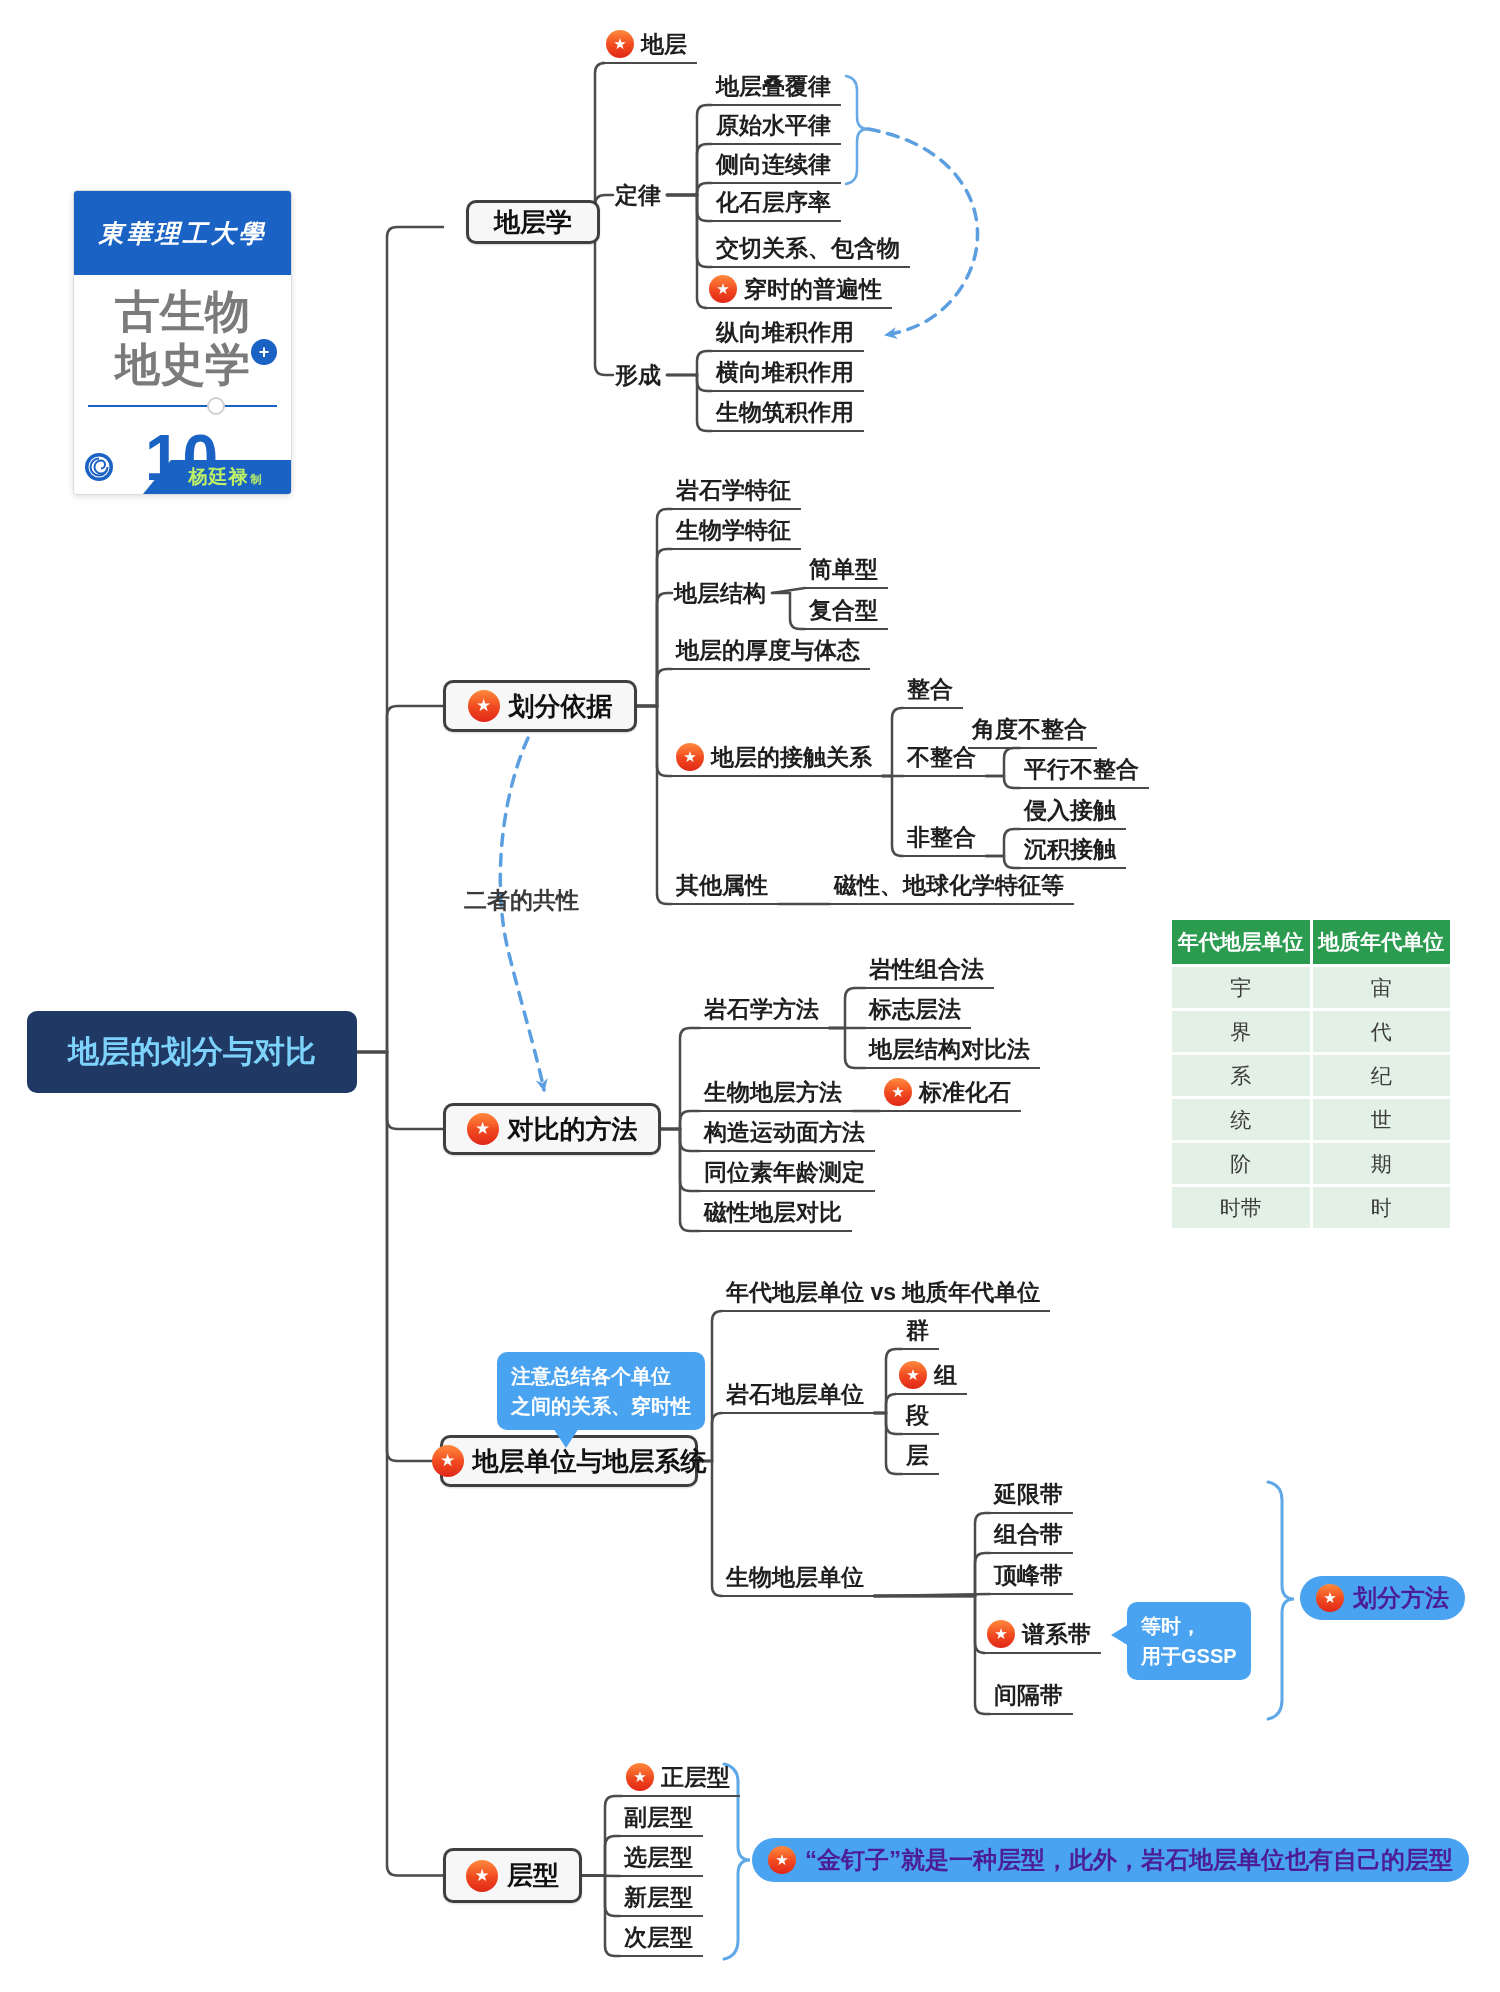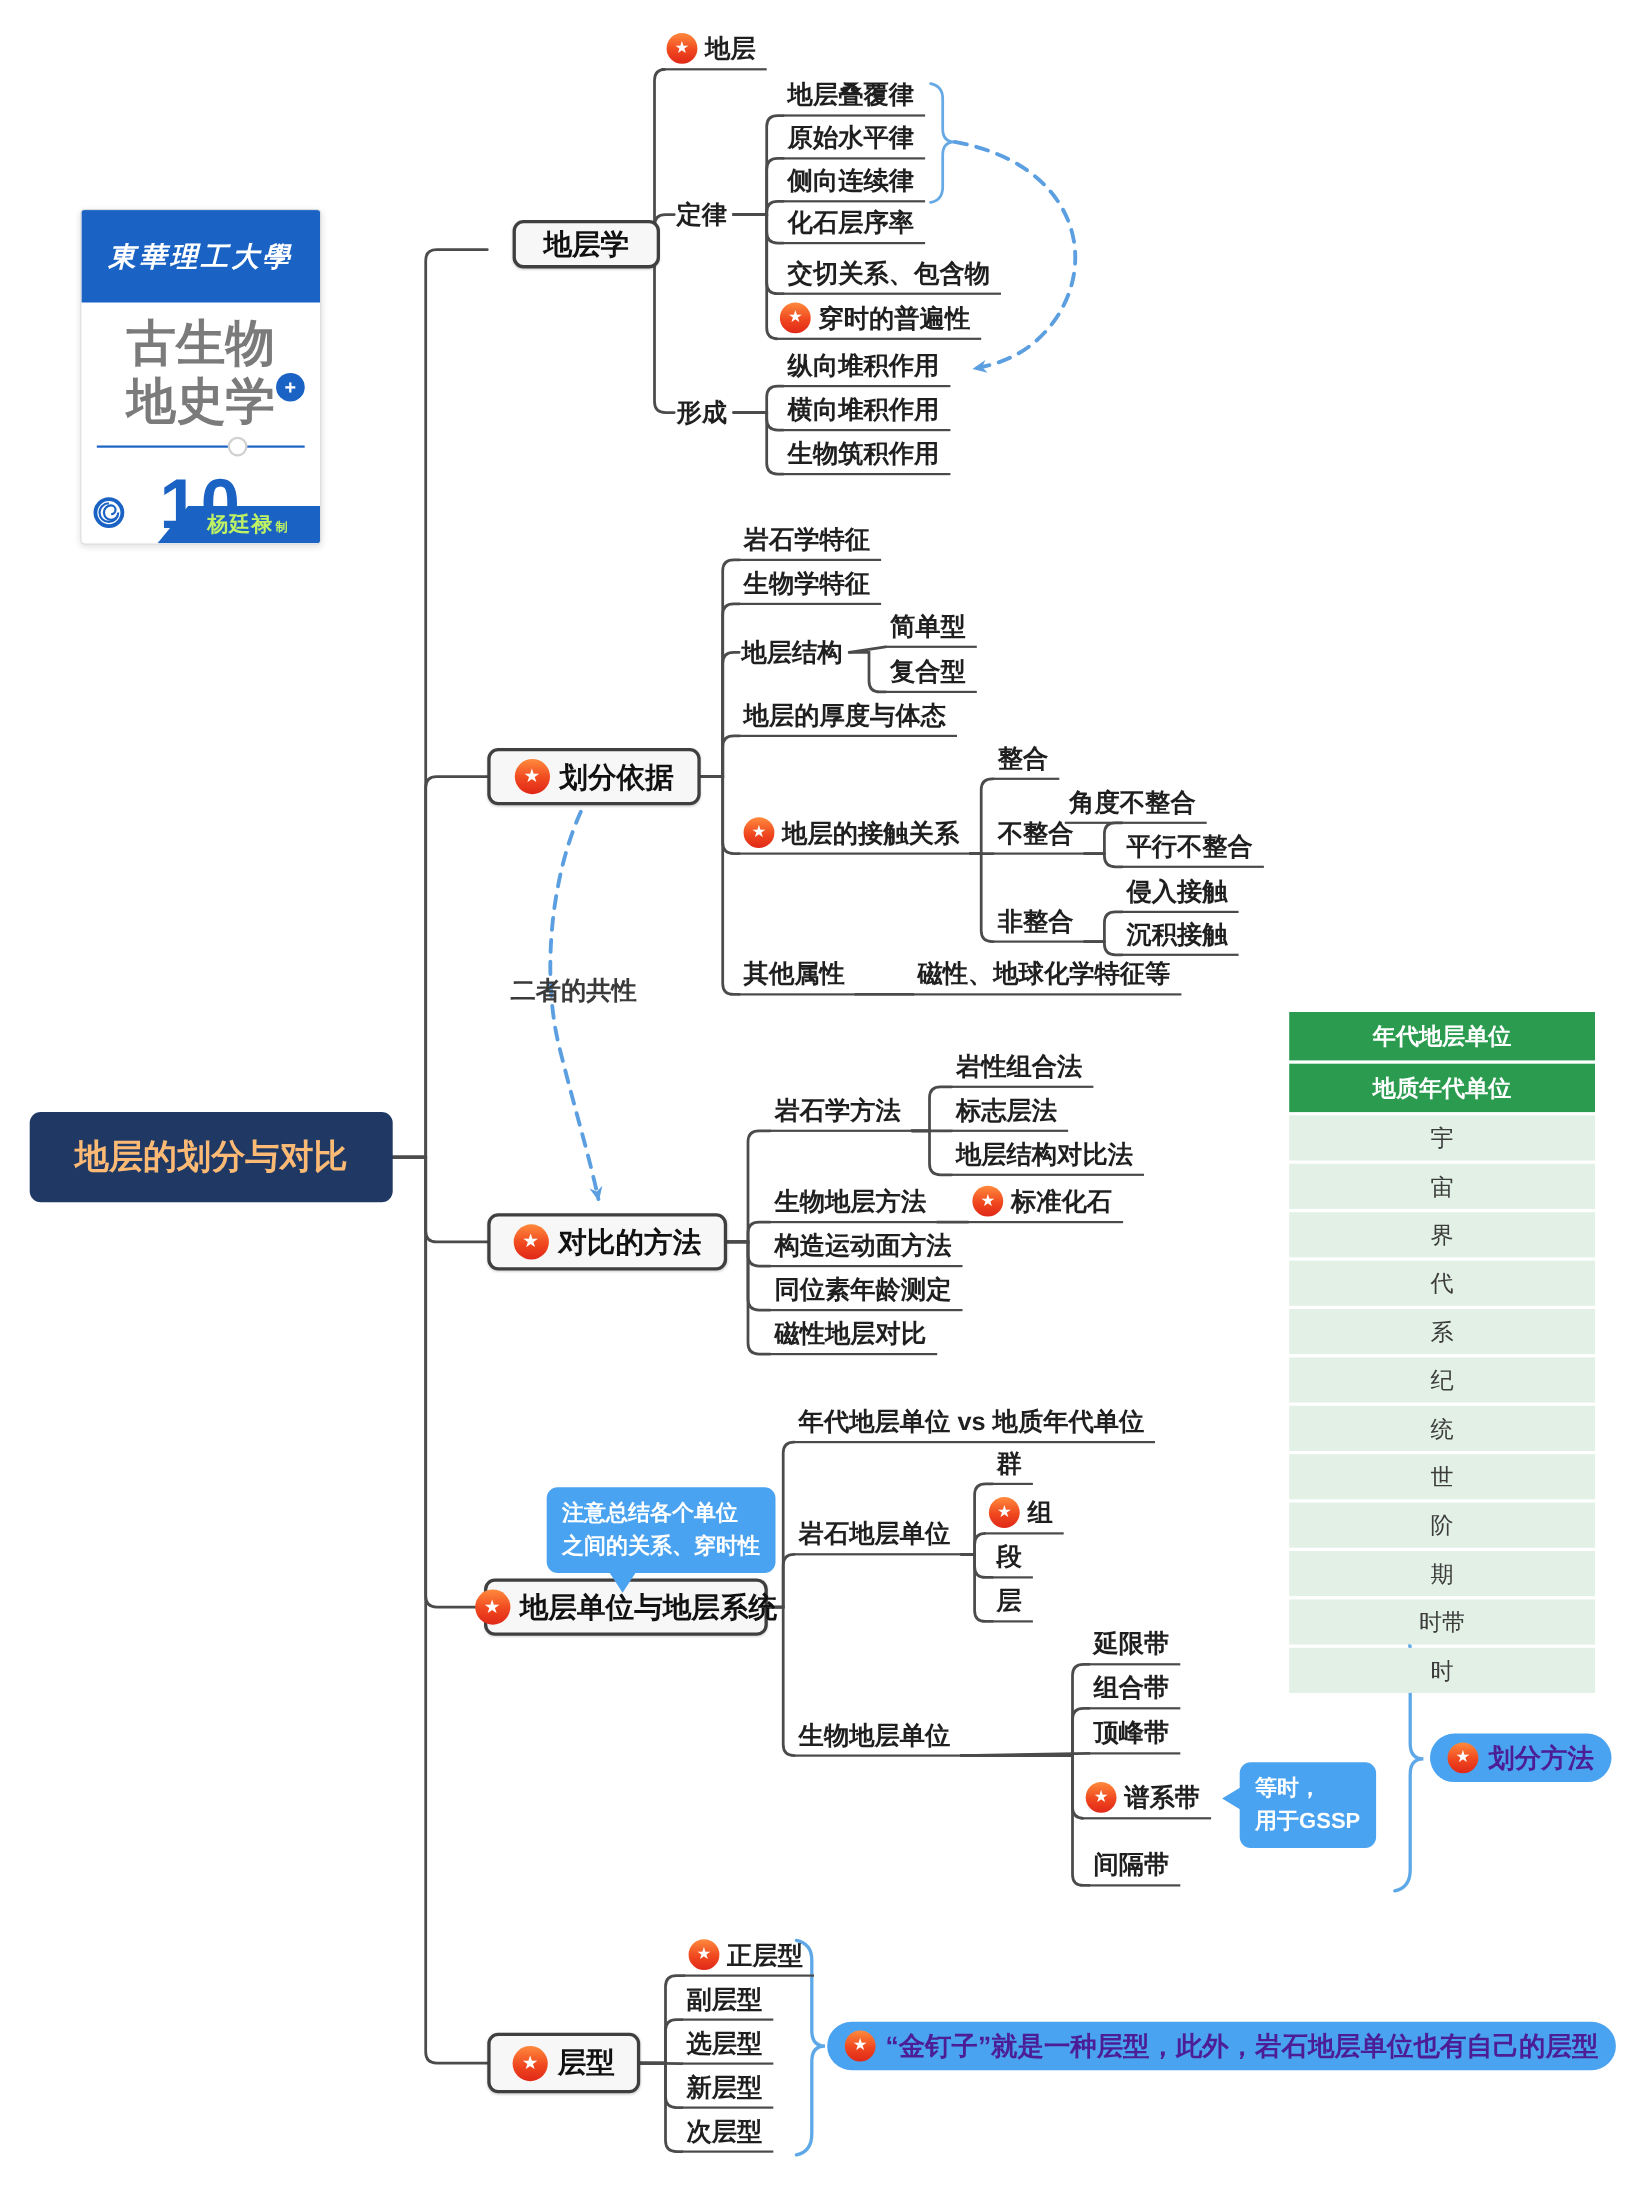--- a/index.html
+++ b/index.html
@@ -10,41 +10,41 @@
   
   .leaf{position:absolute;display:flex;align-items:center;gap:7px;height:32px;
     padding:0 10px 2px 4px;border-bottom:2.5px solid #4a4a4a;white-space:nowrap;
     font-size:23px;font-weight:bold;color:#1f1f1f;}
   .lbl{position:absolute;display:flex;align-items:center;height:32px;padding:0 6px 0 2px;
     white-space:nowrap;font-size:23px;font-weight:bold;color:#1f1f1f;}
   .bnode{position:absolute;background:#f7f7f7;border:3px solid #3f3f3f;border-radius:10px;
     display:flex;align-items:center;justify-content:center;gap:9px;box-sizing:border-box;
     font-size:26px;font-weight:bold;color:#111;white-space:nowrap;box-shadow:0 1px 2px rgba(0,0,0,.15);}
   .rootn{position:absolute;left:27px;top:1011px;width:330px;height:82px;background:#1f3864;
-    border-radius:10px;display:flex;align-items:center;justify-content:center;color:#fdba74;
+    border-radius:10px;display:flex;align-items:center;justify-content:center;color:#7dd3fc;
     font-size:31px;font-weight:bold;white-space:nowrap;}
   .star{display:inline-block;width:28px;height:28px;min-width:28px;border-radius:50%;
     background:linear-gradient(180deg,#ff8a3d 0%,#f0481f 55%,#e02818 100%);
     color:#fff;text-align:center;line-height:28px;font-size:15px;}
   .star::before{content:"★";}
   .star.big{width:32px;height:32px;min-width:32px;line-height:32px;font-size:17px;}
 
   
   .callout{position:absolute;background:#4aa3f0;border-radius:10px;color:#fff;
     font-size:20px;font-weight:bold;line-height:1.5;padding:9px 14px;white-space:nowrap;}
   .callout.down::after{content:"";position:absolute;bottom:-18px;left:56px;width:0;height:0;
     border-left:13px solid transparent;border-right:13px solid transparent;border-top:20px solid #4aa3f0;}
   .callout.left::after{content:"";position:absolute;left:-16px;top:22px;width:0;height:0;
     border-top:11px solid transparent;border-bottom:11px solid transparent;border-right:18px solid #4aa3f0;}
   .pill{position:absolute;background:#4aa3f0;border-radius:23px;color:#4c1d95;display:flex;
     align-items:center;gap:9px;padding:0 16px;height:44px;font-size:24px;font-weight:bold;white-space:nowrap;}
 
   
   #unit-table{position:absolute;left:1172px;top:920px;width:278px;display:grid;
-    grid-template-columns:1fr;gap:3px;}
+    grid-template-columns:1fr 1fr;gap:3px;}
   #unit-table .th{background:#2b9c4f;color:#fff;font-weight:bold;font-size:21px;height:44px;
     display:flex;align-items:center;justify-content:center;}
   #unit-table .td{background:#e2f0e6;color:#3c3c3c;font-size:21px;height:41px;
     display:flex;align-items:center;justify-content:center;}
 
   
   #logo-card{position:absolute;left:73px;top:190px;width:217px;height:303px;background:#fff;
     border:1px solid #dcdcdc;border-radius:4px;box-shadow:0 2px 6px rgba(0,0,0,.12);overflow:hidden;}
   #logo-head{height:84px;background:#1a63c4;display:flex;align-items:center;justify-content:center;
     color:#fff;font-family:"DejaVu Serif","Liberation Serif",serif;font-style:italic;

